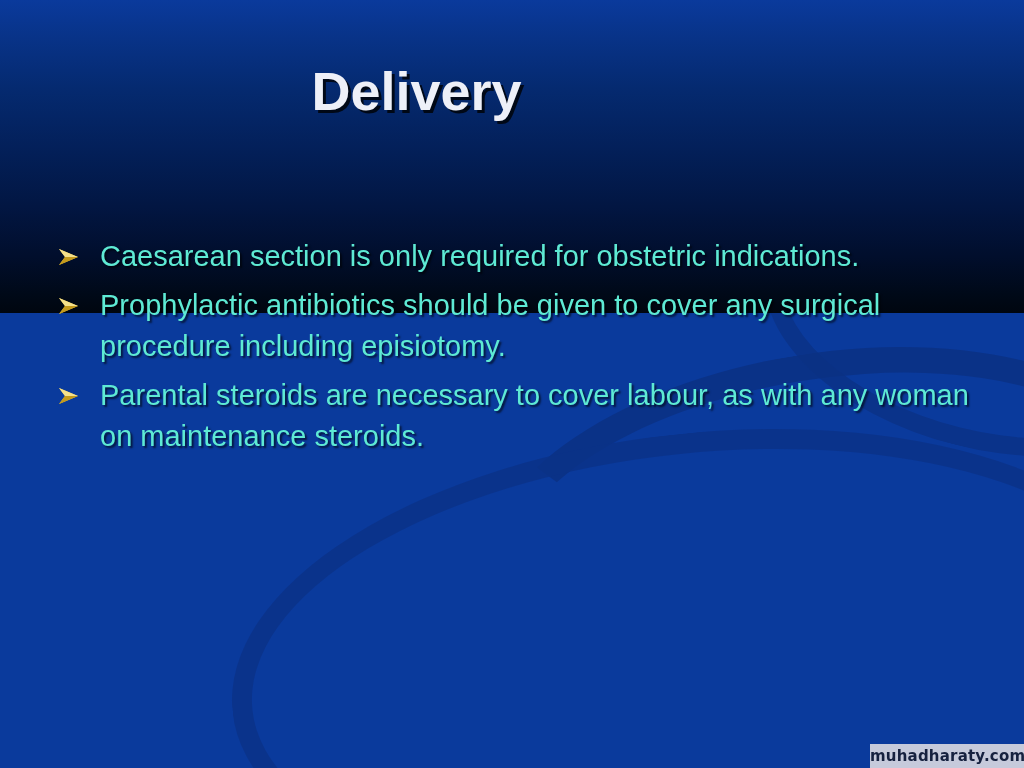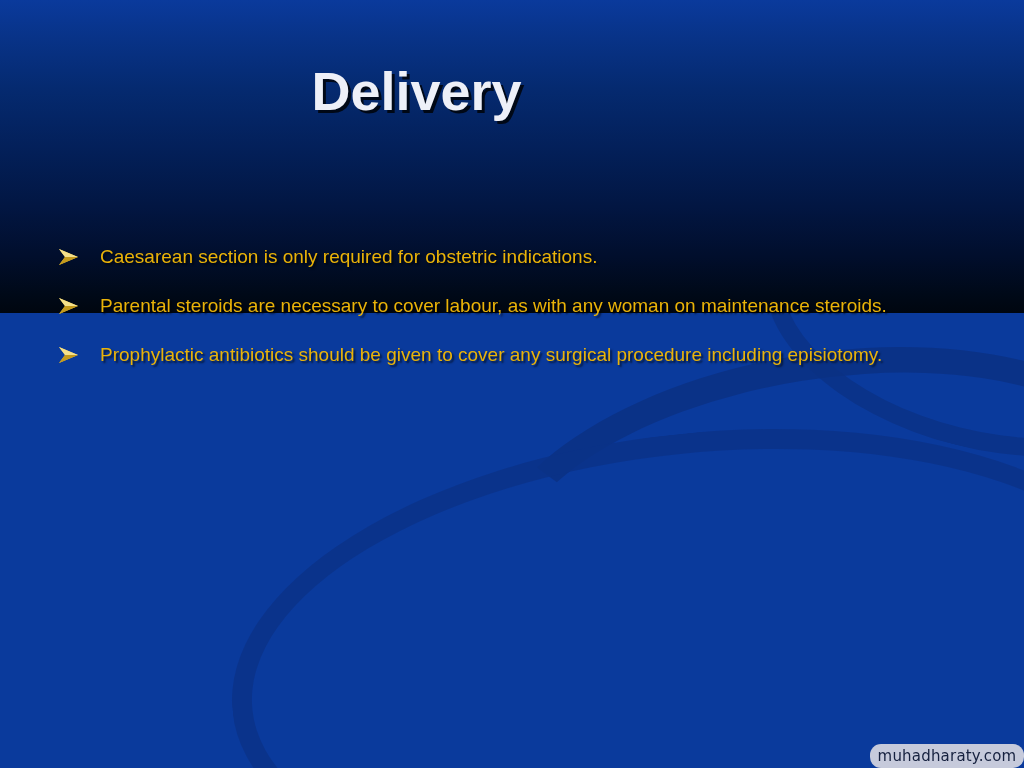--- a/index.html
+++ b/index.html
@@ -118,23 +118,23 @@
     position: absolute;
     left: 52px;
     top: 236px;
     width: 940px;
   }
   .bullet {
     position: relative;
     display: block;
     padding-left: 48px;
     margin-bottom: 8px;
-    font-size: 19px;
+    font-size: 29px;
     line-height: 41px;
-    color: #eab308;
+    color: #5eead4;
     text-shadow: 2px 2px 2px rgba(0,0,0,.62);
   }
   .bullet .marker {
     position: absolute;
     left: 6px;
     top: 0;
     width: 30px;
     height: 41px;
     line-height: 41px;
     font-size: 24px;
@@ -151,22 +151,21 @@
     top: 744px;
     width: 154px;
     height: 24px;
     background: #c6cadb;
     color: #16213f;
     font-size: 15px;
     line-height: 24px;
     text-align: center;
     letter-spacing: .2px;
     font-family: "DejaVu Sans", sans-serif;
-    font-weight: normal;
-    border-radius: 11px;
+    font-weight: bold;
   }
 </style>
 </head>
 <body>
 
 <div class="slide">
 
   <div class="bg-top"></div>
   <div class="bg-bottom"></div>
 
@@ -193,31 +192,31 @@
     </div>
 
     <div class="bullet">
       <span class="marker">
         <svg width="22" height="18" viewBox="0 0 22 18" aria-hidden="true">
           <polygon points="1,1 20,9 1,17 7,9" fill="#e9c33f"></polygon>
           <polygon points="1,1 20,9 7,9" fill="#f5e08a"></polygon>
           <polygon points="1,17 7,9 20,9" fill="#c49a1c"></polygon>
         </svg>
       </span>
-      <span class="btext">Parental steroids are necessary to cover labour, as with any woman on maintenance steroids.</span>
+      <span class="btext">Prophylactic antibiotics should be given to cover any surgical procedure including episiotomy.</span>
     </div>
 
     <div class="bullet">
       <span class="marker">
         <svg width="22" height="18" viewBox="0 0 22 18" aria-hidden="true">
           <polygon points="1,1 20,9 1,17 7,9" fill="#e9c33f"></polygon>
           <polygon points="1,1 20,9 7,9" fill="#f5e08a"></polygon>
           <polygon points="1,17 7,9 20,9" fill="#c49a1c"></polygon>
         </svg>
       </span>
-      <span class="btext">Prophylactic antibiotics should be given to cover any surgical procedure including episiotomy.</span>
+      <span class="btext">Parental steroids are necessary to cover labour, as with any woman on maintenance steroids.</span>
     </div>
 
   </div>
 
   <div class="watermark">muhadharaty.com</div>
 
 </div>
 
 </body></html>

